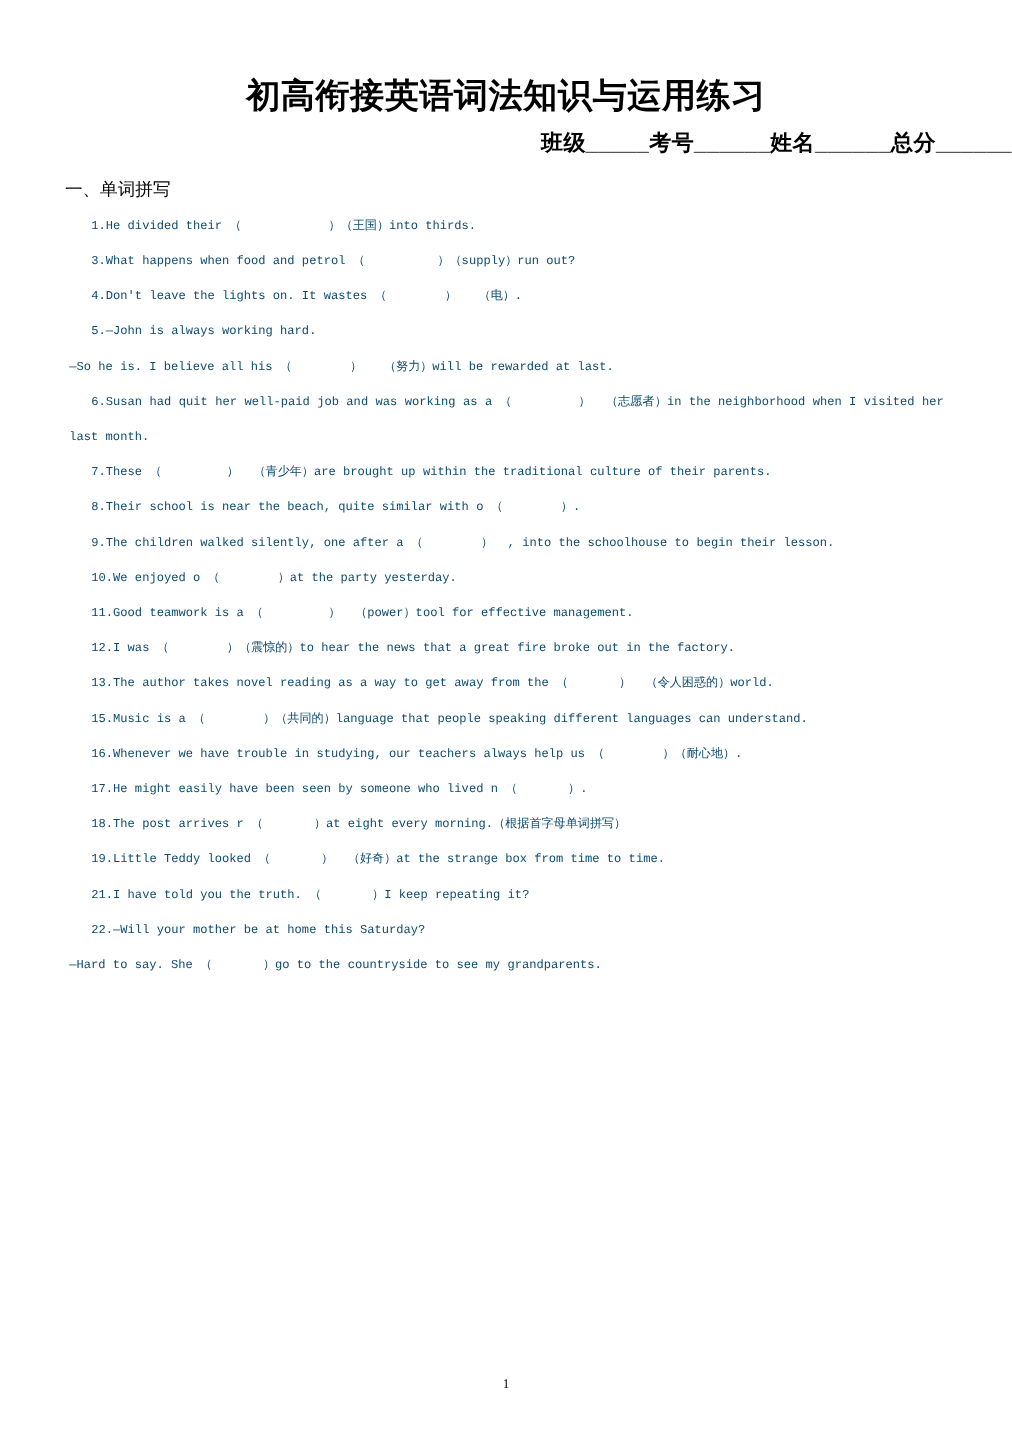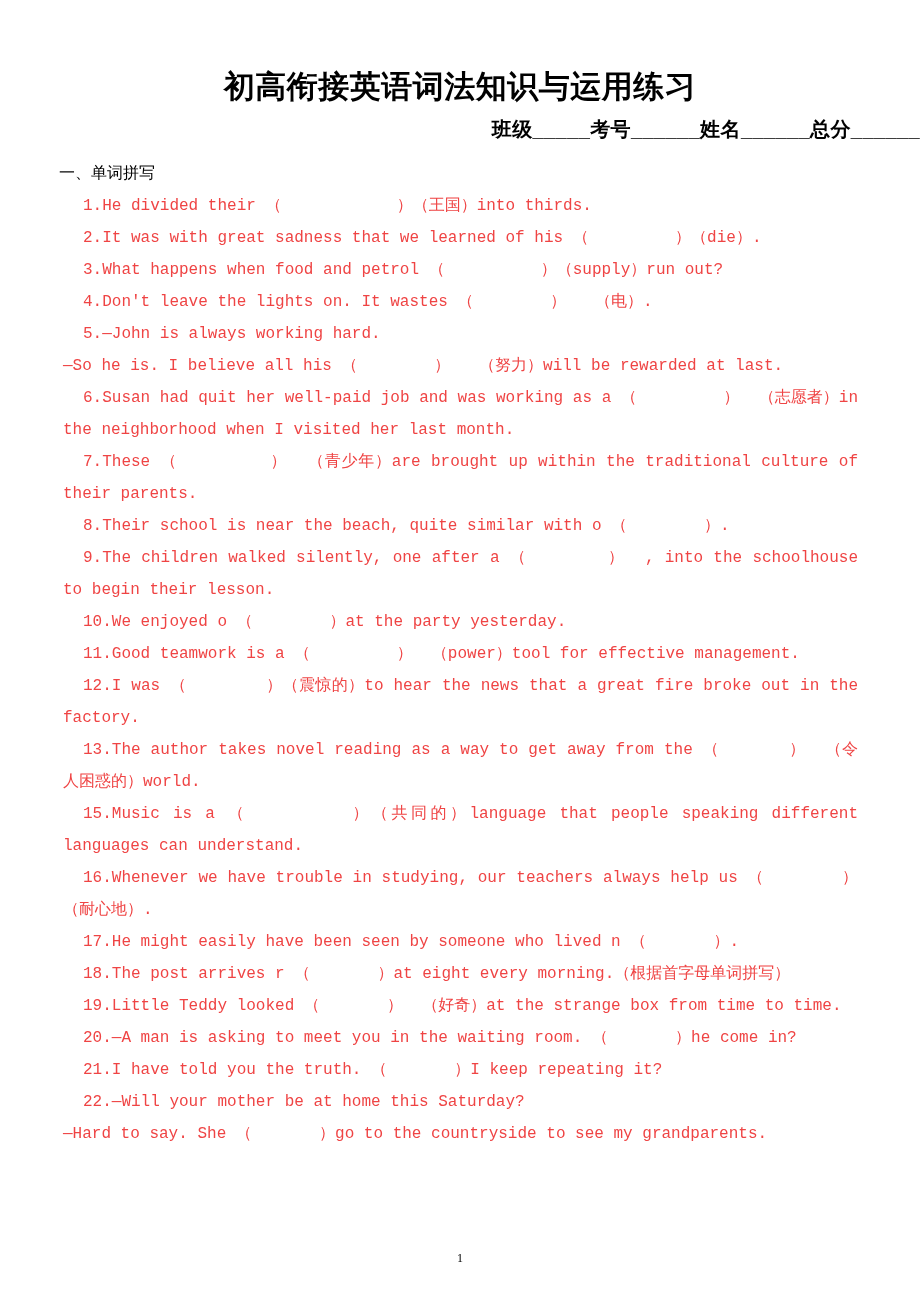--- a/index.html
+++ b/index.html
@@ -66,24 +66,24 @@
   .body-block {
     margin: 0;
     padding: 0;
     padding-left: 63px;
     padding-right: 62px;
     padding-top: 6px;
   }
 
   .q-line {
     font-family: "Liberation Mono", "DejaVu Sans Mono", monospace;
-    font-size: 16px;
+    font-size: 11px;
     line-height: 32px;
     margin: 0;
-    color: #ef4444;
+    color: #0c4a6e;
     text-align: justify;
     text-justify: inter-word;
     white-space: pre-wrap;
     word-break: normal;
     overflow-wrap: break-word;
     letter-spacing: 0px;
   }
 
   
   .q-line.indent {
@@ -113,39 +113,37 @@
 <div class="page">
 
   <h1 class="doc-title">初高衔接英语词法知识与运用练习</h1>
 
   <div class="doc-subtitle">班级_____考号______姓名______总分______</div>
 
   <h2 class="section-heading">一、单词拼写</h2>
 
   <div class="body-block" id="question-list">
       <p class="q-line indent">1.He divided their （            ）（王国）into thirds.</p>
-      <p class="q-line indent">2.It was with great sadness that we learned of his （         ）（die）.</p>
       <p class="q-line indent">3.What happens when food and petrol （          ）（supply）run out?</p>
       <p class="q-line indent">4.Don't leave the lights on. It wastes （        ）   （电）.</p>
       <p class="q-line indent">5.—John is always working hard.</p>
       <p class="q-line flush">—So he is. I believe all his （        ）   （努力）will be rewarded at last.</p>
       <p class="q-line indent">6.Susan had quit her well-paid job and was working as a （         ）  （志愿者）in the neighborhood when I visited her last month.</p>
       <p class="q-line indent">7.These （         ）  （青少年）are brought up within the traditional culture of their parents.</p>
       <p class="q-line indent">8.Their school is near the beach, quite similar with o （        ）.</p>
       <p class="q-line indent">9.The children walked silently, one after a （        ）  , into the schoolhouse to begin their lesson.</p>
       <p class="q-line indent">10.We enjoyed o （        ）at the party yesterday.</p>
       <p class="q-line indent">11.Good teamwork is a （         ）  （power）tool for effective management.</p>
       <p class="q-line indent">12.I was （        ）（震惊的）to hear the news that a great fire broke out in the factory.</p>
       <p class="q-line indent">13.The author takes novel reading as a way to get away from the （       ）  （令人困惑的）world.</p>
       <p class="q-line indent">15.Music is a （        ）（共同的）language that people speaking different languages can understand.</p>
       <p class="q-line indent">16.Whenever we have trouble in studying, our teachers always help us （        ）（耐心地）.</p>
       <p class="q-line indent">17.He might easily have been seen by someone who lived n （       ）.</p>
       <p class="q-line indent">18.The post arrives r （       ）at eight every morning.（根据首字母单词拼写）</p>
       <p class="q-line indent">19.Little Teddy looked （       ）  （好奇）at the strange box from time to time.</p>
-      <p class="q-line indent">20.—A man is asking to meet you in the waiting room. （       ）he come in?</p>
       <p class="q-line indent">21.I have told you the truth. （       ）I keep repeating it?</p>
       <p class="q-line indent">22.—Will your mother be at home this Saturday?</p>
       <p class="q-line flush">—Hard to say. She （       ）go to the countryside to see my grandparents.</p>
     </div>
 
   <div class="page-number">1</div>
 
 </div>
 
 </body></html>

